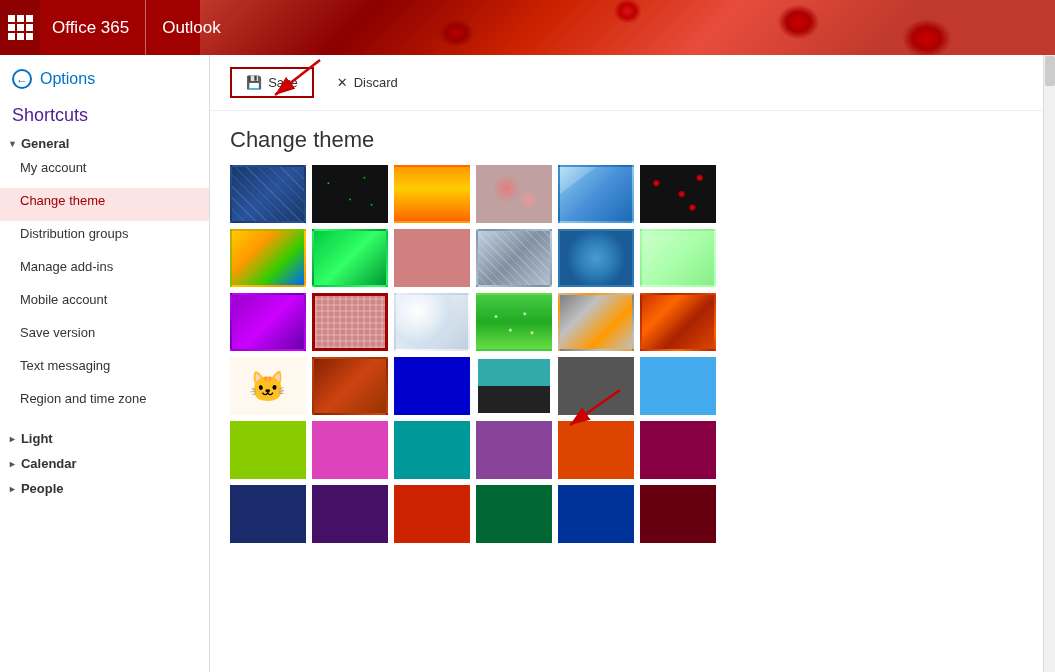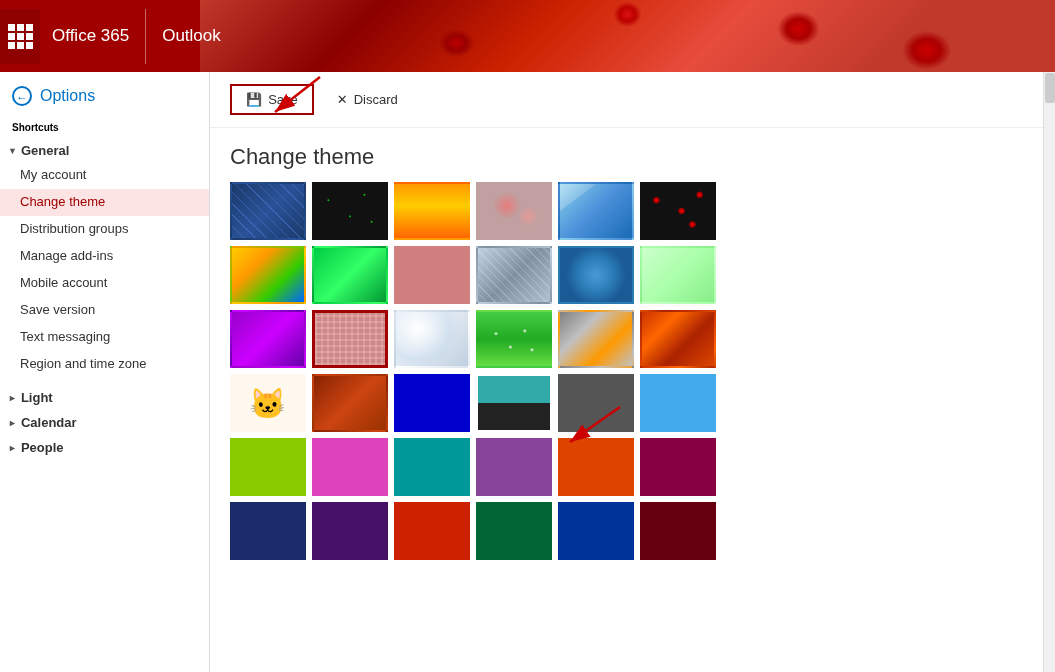--- a/index.html
+++ b/index.html
@@ -1,20 +1,20 @@
 <!DOCTYPE html>
 <html><head>
   <meta charset="utf-8">
   <style>
     * { margin: 0; padding: 0; box-sizing: border-box; }
     body { font-family: 'Segoe UI', Arial, sans-serif; font-size: 13px; width: 1055px; height: 672px; overflow: hidden; background: #fff; }
 
     
     #topbar {
-      height: 72px;
+      height: 55px;
       background: #a00000;
       display: flex;
       align-items: center;
       position: relative;
       overflow: hidden;
     }
     #topbar-bg {
       position: absolute;
       right: 0; top: 0; bottom: 0; left: 200px;
       background: linear-gradient(135deg, #c0392b 0%, #8B0000 20%, #cc2200 40%, #e74c3c 60%, #c0392b 80%);
@@ -82,27 +82,27 @@
       width: 20px; height: 20px;
       border: 2px solid #0072c6;
       border-radius: 50%;
       display: flex; align-items: center; justify-content: center;
       margin-right: 8px;
       font-size: 12px;
     }
 
     .sidebar-section-label {
       padding: 6px 12px 4px 12px;
-      color: #000000;
-      font-size: 10px;
-      font-weight: 700;
+      color: #4c1d95;
+      font-size: 18px;
+      font-weight: 400;
     }
 
     .sidebar-item {
-      padding: 5px 12px 7px 20px;
+      padding: 5px 12px 13px 20px;
       color: #333;
       cursor: pointer;
       font-size: 13px;
     }
     .sidebar-item.active {
       background: #fce4e4;
       color: #a00000;
       font-weight: 400;
     }
 

